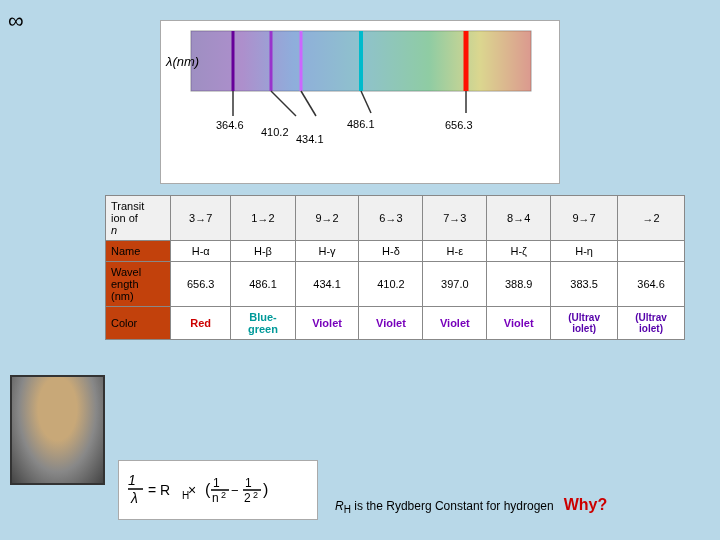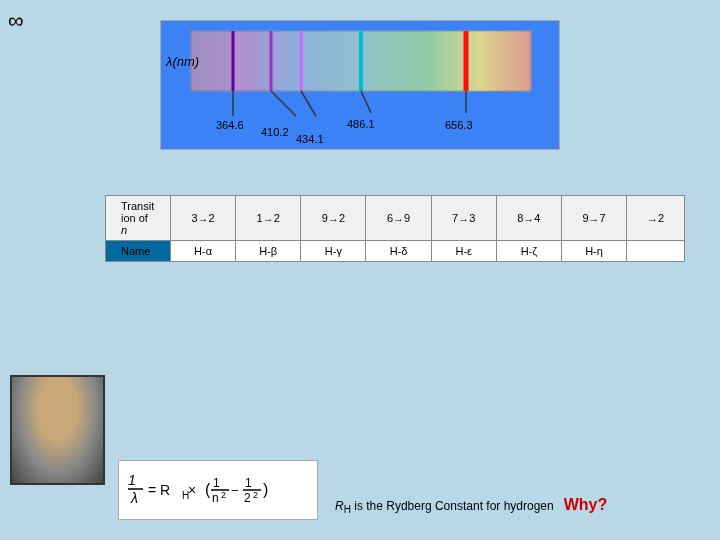--- a/index.html
+++ b/index.html
@@ -20,51 +20,51 @@
       font-size: 22px;
       color: #000;
     }
 
     
     .spectrum-container {
       position: absolute;
       top: 20px;
       left: 160px;
       width: 400px;
-      height: 130px;
-      background: #3b82f6;
+      height: 164px;
+      background: #ffffff;
       border: 1px solid #aaa;
     }
 
     
     .table-container {
       position: absolute;
       top: 195px;
       left: 105px;
       width: 580px;
     }
 
     table {
       border-collapse: collapse;
       width: 100%;
       background: #fff;
       font-size: 11px;
     }
 
     td, th {
       border: 1px solid #888;
-      padding: 4px 15px;
+      padding: 4px 5px;
       text-align: center;
       vertical-align: middle;
     }
 
     td:first-child {
       text-align: left;
       font-weight: normal;
-      background: #0369a1;
+      background: #c2410c;
       width: 65px;
     }
 
     tr:first-child td {
       background: #f0f0f0;
     }
 
     
     .portrait {
       position: absolute;
@@ -175,40 +175,62 @@
     <text x="186" y="107" font-size="11" fill="#000">486.1</text>
     <text x="284" y="108" font-size="11" fill="#000">656.3</text>
   </svg>
 </div>
 
 <div class="table-container">
   <table>
     <tbody>
         <tr>
       <td style="font-size:11px;">Transit<br>ion of<br><i>n</i></td>
-      <td>3→2</td>
+      <td>3→7</td>
       <td>1→2</td>
       <td>9→2</td>
-      <td>6→9</td>
+      <td>6→3</td>
       <td>7→3</td>
       <td>8→4</td>
       <td>9→7</td>
       <td>→2</td>
     </tr>
     <tr>
       <td>Name</td>
       <td>H-α</td>
       <td>H-β</td>
       <td>H-γ</td>
       <td>H-δ</td>
       <td>H-ε</td>
       <td>H-ζ</td>
       <td>H-η</td>
       <td></td>
     </tr>
+    <tr>
+      <td>Wavel<br>ength<br>(nm)</td>
+      <td>656.3</td>
+      <td>486.1</td>
+      <td>434.1</td>
+      <td>410.2</td>
+      <td>397.0</td>
+      <td>388.9</td>
+      <td>383.5</td>
+      <td>364.6</td>
+    </tr>
+    <tr>
+      <td>Color</td>
+      <td class="color-red">Red</td>
+      <td class="color-bluegreen">Blue-<br>green</td>
+      <td class="color-violet">Violet</td>
+      <td class="color-violet">Violet</td>
+      <td class="color-violet">Violet</td>
+      <td class="color-violet">Violet</td>
+      <td class="color-ultrav">(Ultrav<br>iolet)</td>
+      <td class="color-ultrav">(Ultrav<br>iolet)</td>
+    </tr>
   </tbody>
     </table>
 </div>
 
 <div class="portrait">
   <div class="portrait-inner"></div>
 </div>
 
 <div class="formula-container">
   <svg class="formula-svg" viewBox="0 0 190 50">

